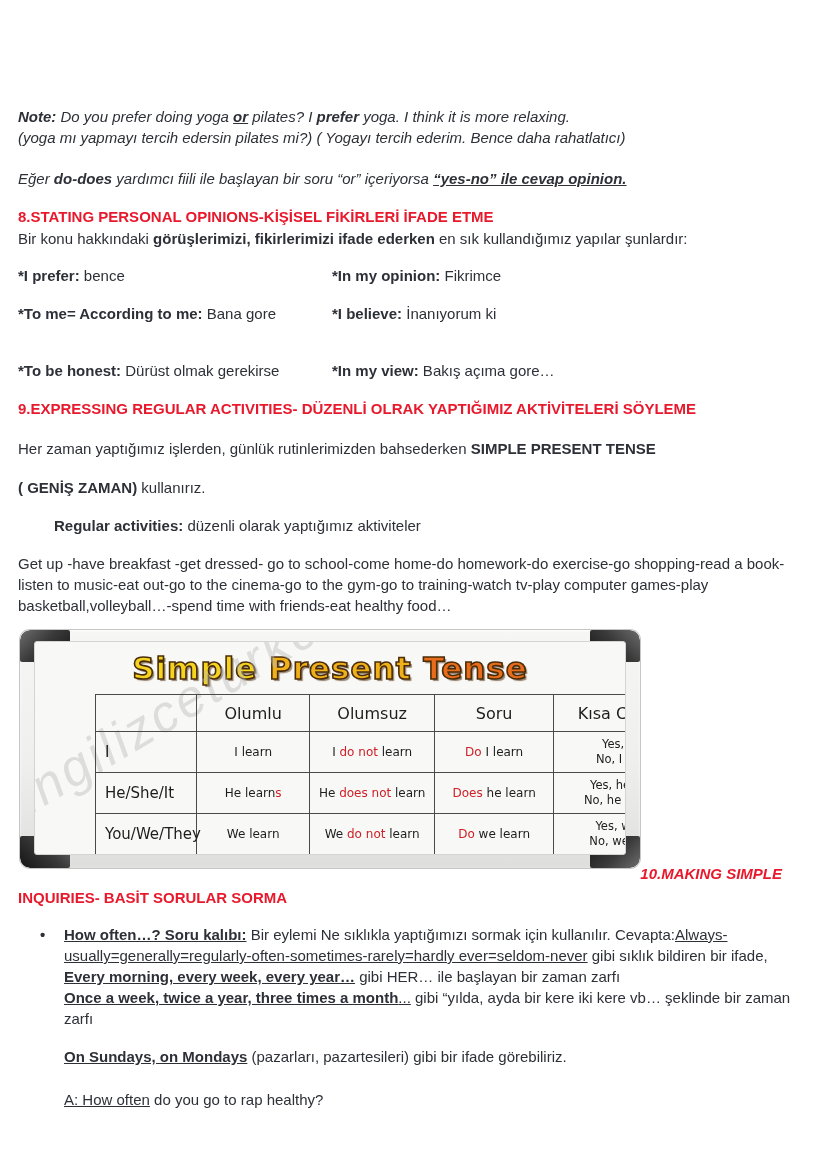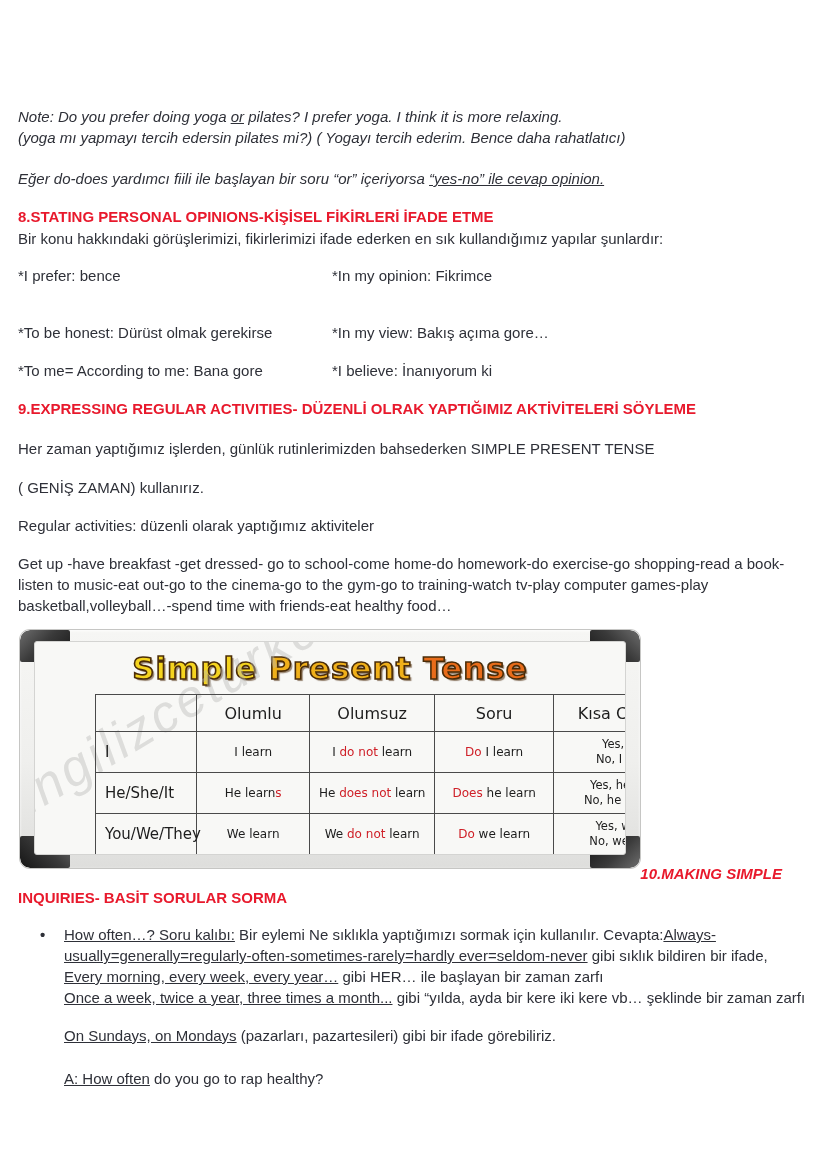--- a/index.html
+++ b/index.html
@@ -4,41 +4,41 @@
 <style>
   html,body{margin:0;padding:0;background:#fff;}
   body{
     width:828px;height:1170px;overflow:hidden;
     font-family:"Liberation Sans",sans-serif;
     font-size:15px;line-height:21px;
     color:var(--body-text,#2e3038);
   }
   .page{padding:106px 18px 0 18px;position:relative;}
   p{margin:0;}
-  .b{font-weight:normal;}
+  .b{font-weight:bold;}
   .i{font-style:italic;}
   .u{text-decoration:underline;}
   .red{color:var(--table-red,#cf2028);}
   .note{font-style:italic;}
   .rule{margin-top:20px;font-style:italic;}
   .heading{
     margin-top:17px;
     color:var(--heading-red,#e8192c);
     font-weight:bold;
     font-size:15px;
   }
   .intro{margin-top:1px;}
   .pair{display:flex;}
   .pair .left{width:314px;flex:0 0 314px;}
   .pair1{margin-top:16px;}
   .pair2{margin-top:17px;}
   .pair3{margin-top:36px;}
   .p1{margin-top:19px;}
   .p2{margin-top:18px;}
-  .p3{margin-top:17px;}
+  .p3{margin-top:17px;margin-left:36px;}
   .p4{margin-top:17px;padding-right:2px;}
 
   
   .wb-wrap{position:relative;margin-top:14px;width:100%;}
   .whiteboard{
     position:relative;margin-left:2px;width:620px;height:238px;
     overflow:hidden;border-radius:10px;
     background:linear-gradient(180deg,#f6f6f4, var(--frame-light,#efefed) 55%, #dededc);
     box-shadow:0 0 0 1px #c6c6c4, inset 0 1px 3px rgba(255,255,255,.9);
   }
@@ -108,27 +108,27 @@
 
   <p class="rule"><span class="i">Eğer </span><span class="b i">do-does</span><span class="i"> yardımcı fiili ile başlayan bir soru “or” içeriyorsa </span><span class="b i u">“yes-no” ile cevap opinion.</span></p>
 
   <p class="heading">8.STATING PERSONAL OPINIONS-KİŞİSEL FİKİRLERİ İFADE ETME</p>
   <p class="intro"><span>Bir konu hakkındaki </span><span class="b">görüşlerimizi, fikirlerimizi ifade ederken</span><span> en sık kullandığımız yapılar şunlardır:</span></p>
 
   <div class="pair pair1">
     <p class="left"><span class="b">*I prefer:</span><span> bence</span></p>
     <p class="right"><span class="b">*In my opinion:</span><span> Fikrimce</span></p>
   </div>
+  <div class="pair pair2">
+    <p class="left"><span class="b"> *To me= According to me:</span><span> Bana gore</span></p>
+    <p class="right"><span class="b">*I believe:</span><span> İnanıyorum ki</span></p>
+  </div>
   <div class="pair pair3">
     <p class="left"><span class="b"> *To be honest:</span><span> Dürüst olmak gerekirse</span></p>
     <p class="right"><span class="b">*In my view:</span><span> Bakış açıma gore…</span></p>
-  </div>
-  <div class="pair pair2">
-    <p class="left"><span class="b"> *To me= According to me:</span><span> Bana gore</span></p>
-    <p class="right"><span class="b">*I believe:</span><span> İnanıyorum ki</span></p>
   </div>
 
   <p class="heading">9.EXPRESSING REGULAR ACTIVITIES- DÜZENLİ OLRAK YAPTIĞIMIZ AKTİVİTELERİ SÖYLEME</p>
   <p class="p1"><span>Her zaman yaptığımız işlerden, günlük rutinlerimizden bahsederken </span><span class="b">SIMPLE PRESENT TENSE</span></p>
   <p class="p2"><span class="b">( GENİŞ ZAMAN)</span><span> kullanırız.</span></p>
   <p class="p3"><span class="b">Regular activities:</span><span> düzenli olarak yaptığımız aktiviteler</span></p>
   <p class="p4"><span>Get up -have breakfast -get dressed- go to school-come home-do homework-do exercise-go shopping-read a book-listen to music-eat out-go to the cinema-go to the gym-go to training-watch tv-play computer games-play basketball,volleyball…-spend time with friends-eat healthy food…</span></p>
 
   <div class="wb-wrap">
     <div class="whiteboard">

